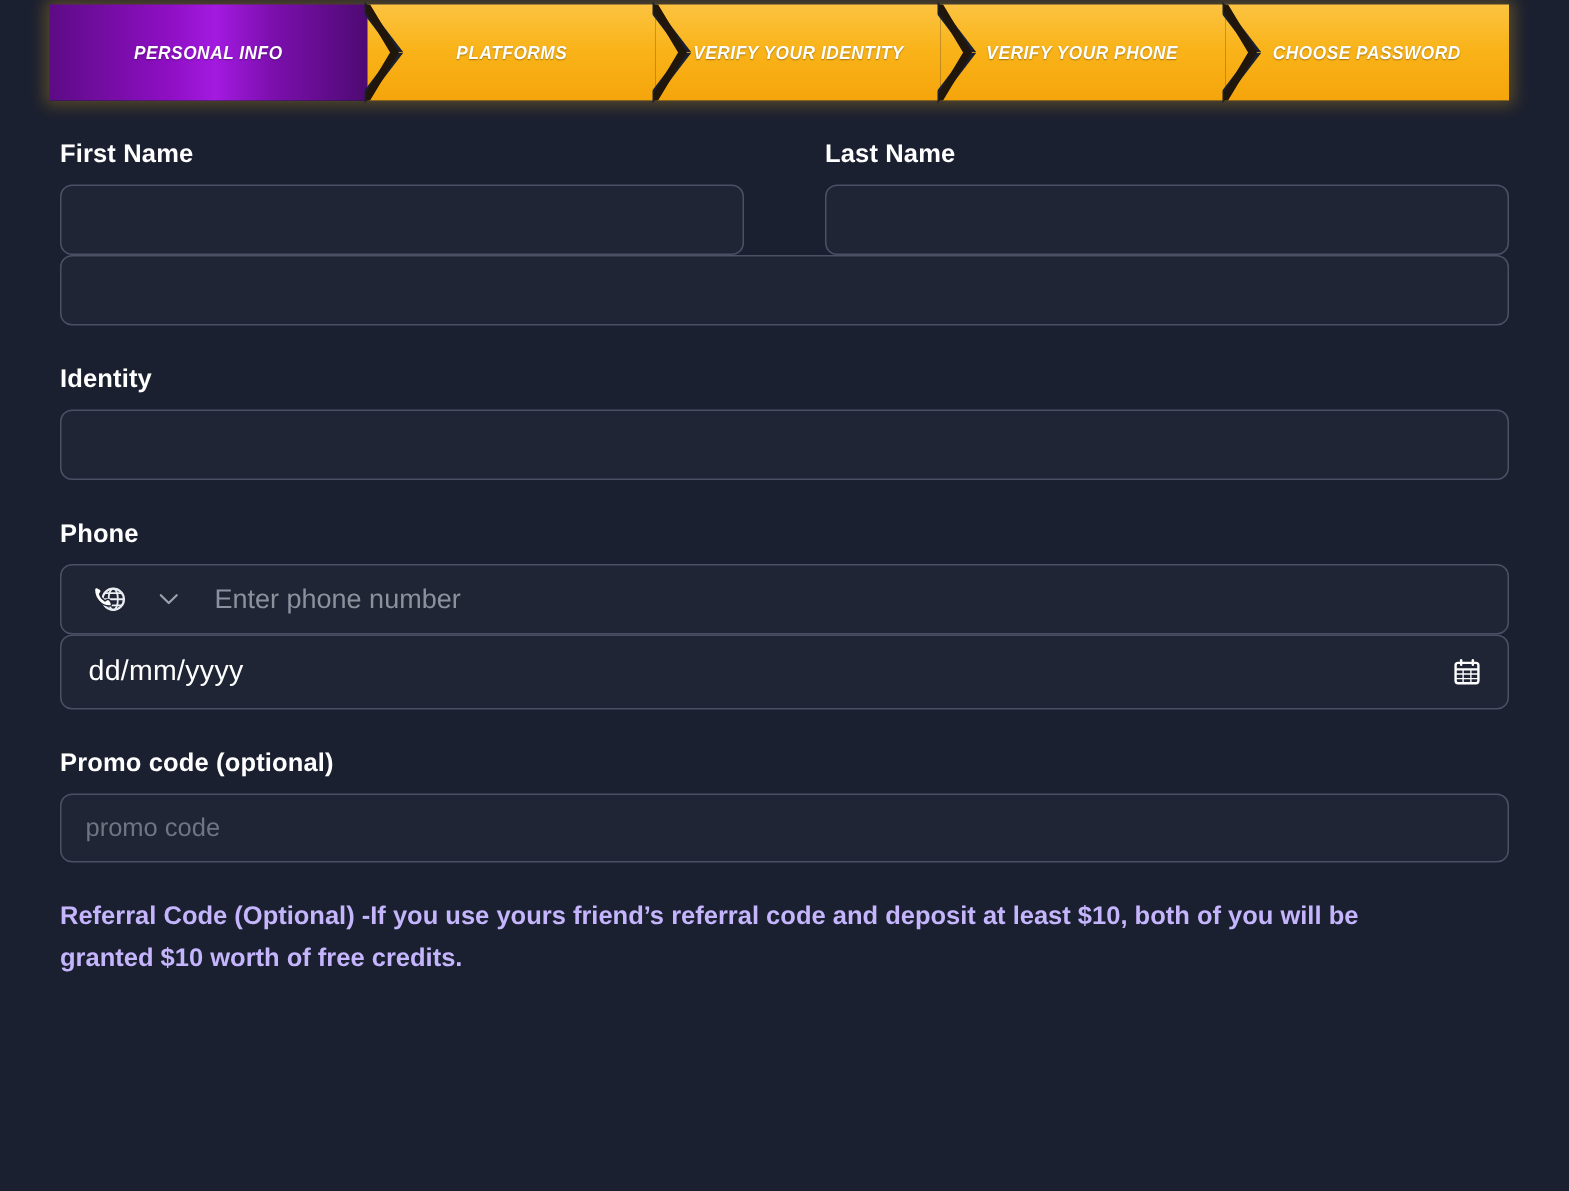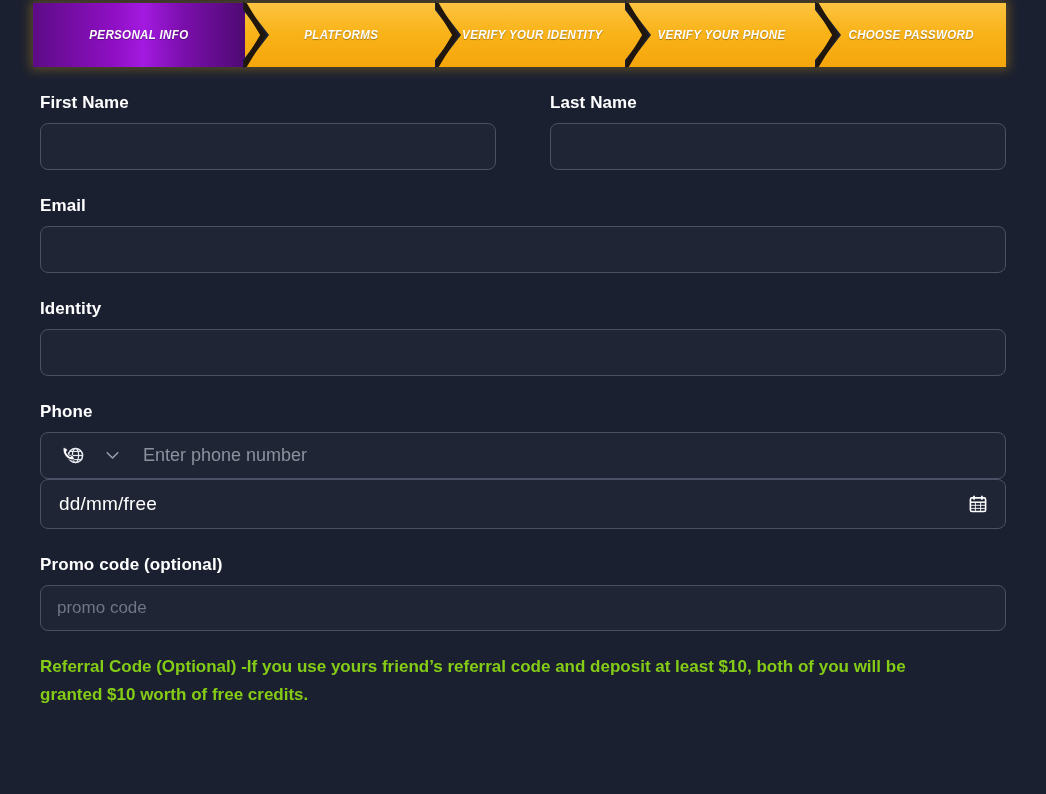--- a/index.html
+++ b/index.html
@@ -193,21 +193,21 @@
     align-items: center;
     justify-content: center;
   }
 
   .referral {
     padding: 0 40px;
     margin-top: 22px;
     font-size: 17px;
     font-weight: 700;
     line-height: 1.62;
-    color: #84cc16;
+    color: #c4b5fd;
     max-width: 960px;
   }
 </style>
 </head>
 <body>
 
 <div class="stepper-wrap">
 
   <div class="step active">
     <span class="step-label">Personal Info</span>
@@ -255,21 +255,20 @@
       <input class="inp plain" type="text" value="" style="">
     </div>
     <div class="field half right">
       <label class="lbl">Last Name</label>
       <input class="inp plain" type="text" value="" style="">
     </div>
   </div>
 
   <div class="row">
     <div class="field full">
-      <label class="lbl">Email</label>
       <input class="inp plain" type="text" value="" style="">
     </div>
   </div>
 
   <div class="row">
     <div class="field full">
       <label class="lbl">Identity</label>
       <input class="inp plain" type="text" value="" style="">
     </div>
   </div>
@@ -294,21 +293,21 @@
           </svg>
         </span>
         <span class="phone-ph">Enter phone number</span>
       </div>
     </div>
   </div>
 
   <div class="row">
     <div class="field full">
       <div class="inp date-inp">
-        <span class="date-val">dd/mm/free</span>
+        <span class="date-val">dd/mm/yyyy</span>
         <span class="cal-icon">
           <svg width="18" height="18" viewBox="0 0 18 18">
             <rect x="1.4" y="2.9" width="15.2" height="13.6" rx="1.6" fill="none" stroke="#ffffff" stroke-width="1.6"></rect>
             <line x1="1.4" y1="7.2" x2="16.6" y2="7.2" stroke="#ffffff" stroke-width="1.5"></line>
             <line x1="5.1" y1="1.2" x2="5.1" y2="4.2" stroke="#ffffff" stroke-width="1.6" stroke-linecap="round"></line>
             <line x1="12.9" y1="1.2" x2="12.9" y2="4.2" stroke="#ffffff" stroke-width="1.6" stroke-linecap="round"></line>
             <line x1="6.4" y1="7.2" x2="6.4" y2="16.5" stroke="#ffffff" stroke-width="0.9"></line>
             <line x1="11.6" y1="7.2" x2="11.6" y2="16.5" stroke="#ffffff" stroke-width="0.9"></line>
             <line x1="1.4" y1="10.3" x2="16.6" y2="10.3" stroke="#ffffff" stroke-width="0.9"></line>
             <line x1="1.4" y1="13.4" x2="16.6" y2="13.4" stroke="#ffffff" stroke-width="0.9"></line>

